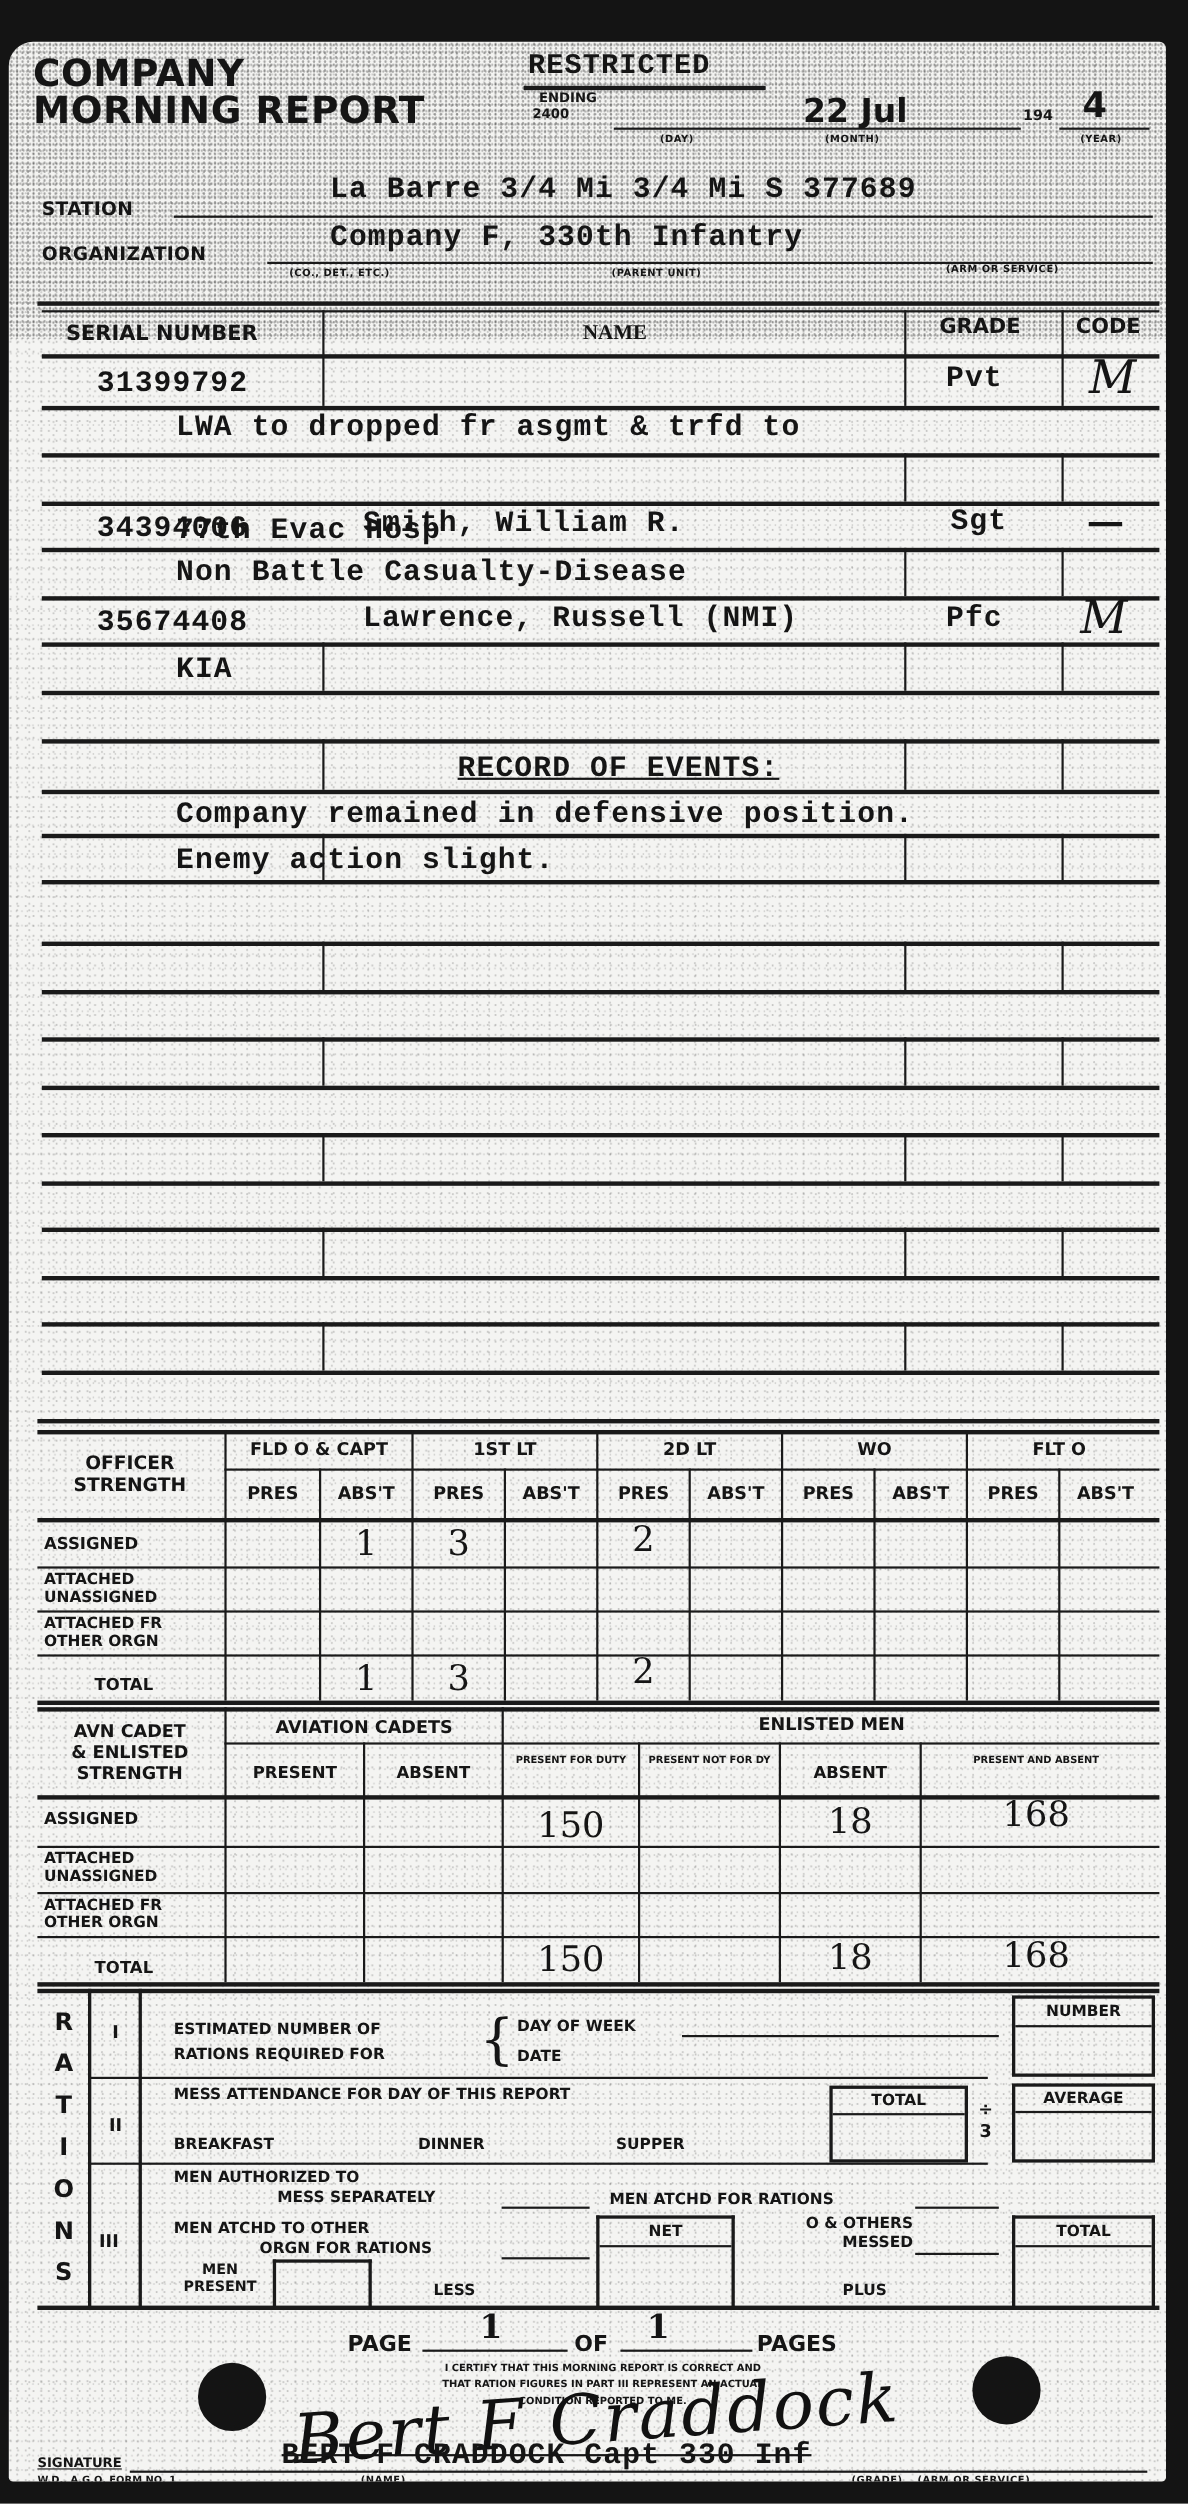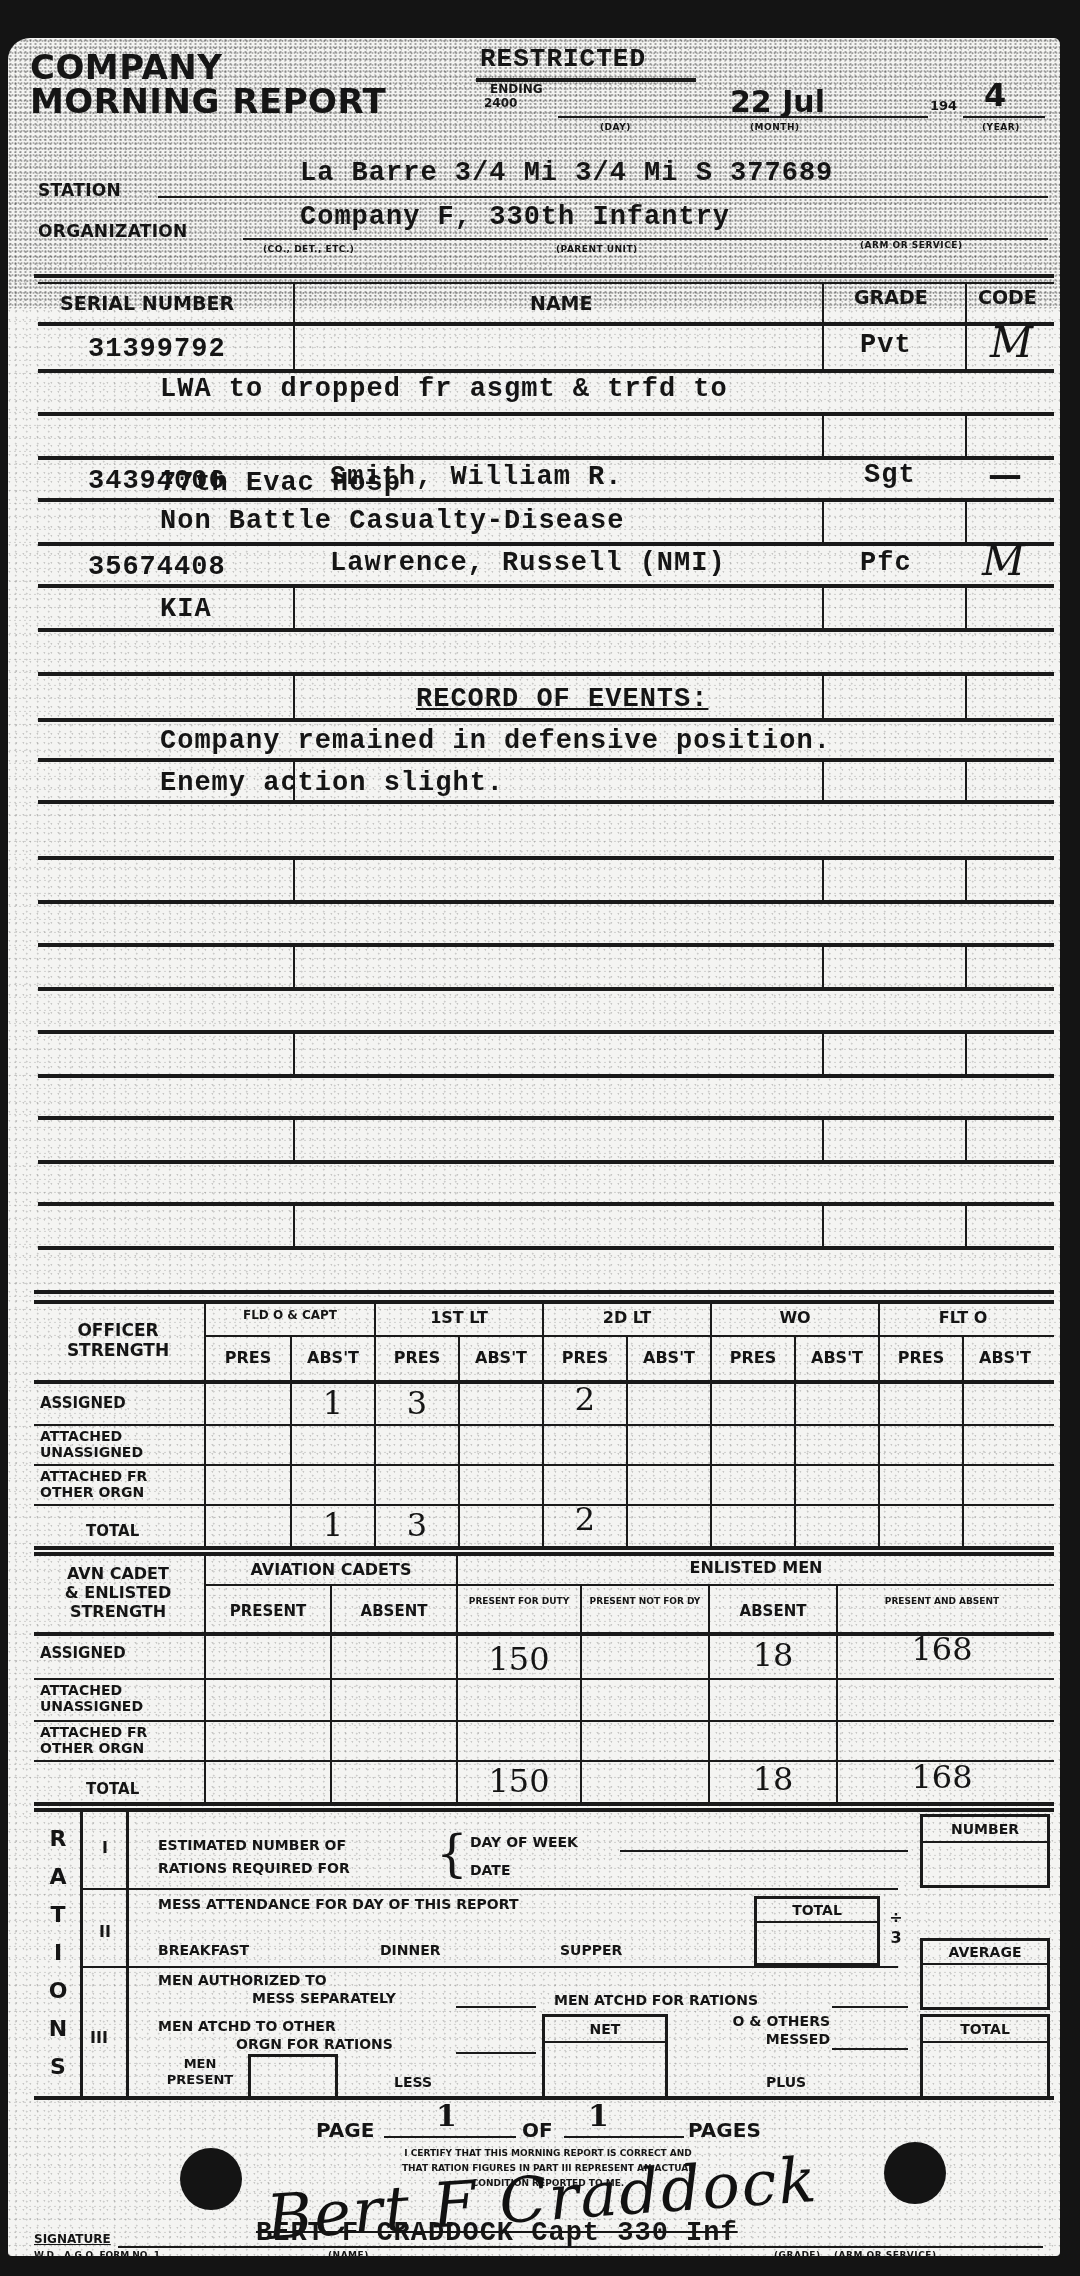--- a/index.html
+++ b/index.html
@@ -72,21 +72,21 @@
   <div class="abs heavy tiny" style="left:852px; top:202px;">(ARM OR SERVICE)</div>
 
   <div class="hline" style="left:26px; top:236px; width:1020px;"></div>
   <div class="hline thin" style="left:30px; top:244px; width:1016px;"></div>
 
   <div class="vline" style="left:285px; top:244px; height:40px;"></div>
   <div class="vline" style="left:814px; top:244px; height:40px;"></div>
   <div class="vline" style="left:957px; top:244px; height:40px;"></div>
 
   <div class="abs heavy" style="left:52px; top:254px; font-size:19px;">SERIAL NUMBER</div>
-  <div class="abs heavy" style="left:522px; top:254px; font-size:19px;">NAME</div>
+  <div class="abs heavy" style="left:522px; top:254px; font-size:19px;font-family:Liberation Serif, serif;">NAME</div>
   <div class="abs heavy" style="left:846px; top:248px; font-size:19px;">GRADE</div>
   <div class="abs heavy" style="left:970px; top:248px; font-size:19px;">CODE</div>
 
   <div>
     <div class="hline" style="left:30px; top:284px; width:1016px;"></div>
     <div class="hline" style="left:30px; top:331px; width:1016px;"></div>
     <div class="hline" style="left:30px; top:374px; width:1016px;"></div>
     <div class="hline" style="left:30px; top:418px; width:1016px;"></div>
     <div class="hline" style="left:30px; top:460px; width:1016px;"></div>
     <div class="hline" style="left:30px; top:504px; width:1016px;"></div>
@@ -185,21 +185,21 @@
     <div class="vline" style="left:702px; top:1262px; height:246px;"></div>
     <div class="vline" style="left:786px; top:1297px; height:211px;"></div>
     <div class="vline" style="left:870px; top:1262px; height:246px;"></div>
     <div class="vline" style="left:954px; top:1297px; height:211px;"></div>
 
     <div class="abs heavy center" style="left:30px; top:1282px; width:160px; font-size:17px; line-height:20px;">
       <div>OFFICER</div>
       <div>STRENGTH</div>
     </div>
 
-    <div class="abs heavy center" style="left:198px; top:1270px; width:168px; font-size:12px;">FLD O &amp; CAPT</div>
+    <div class="abs heavy center" style="left:198px; top:1270px; width:168px; font-size:16px;">FLD O &amp; CAPT</div>
     <div class="abs heavy center" style="left:368px; top:1270px; width:166px; font-size:16px;">1ST LT</div>
     <div class="abs heavy center" style="left:536px; top:1270px; width:166px; font-size:16px;">2D LT</div>
     <div class="abs heavy center" style="left:704px; top:1270px; width:166px; font-size:16px;">WO</div>
     <div class="abs heavy center" style="left:872px; top:1270px; width:166px; font-size:16px;">FLT O</div>
 
     <div class="abs heavy center" style="left:198px; top:1310px; width:84px; font-size:16px;">PRES</div>
     <div class="abs heavy center" style="left:284px; top:1310px; width:82px; font-size:16px;">ABS'T</div>
     <div class="abs heavy center" style="left:368px; top:1310px; width:82px; font-size:16px;">PRES</div>
     <div class="abs heavy center" style="left:452px; top:1310px; width:82px; font-size:16px;">ABS'T</div>
     <div class="abs heavy center" style="left:536px; top:1310px; width:82px; font-size:16px;">PRES</div>
@@ -302,21 +302,21 @@
     <div class="abs heavy" style="left:150px; top:1904px; font-size:14px;">BREAKFAST</div>
     <div class="abs heavy" style="left:372px; top:1904px; font-size:14px;">DINNER</div>
     <div class="abs heavy" style="left:552px; top:1904px; font-size:14px;">SUPPER</div>
     <div class="box" style="left:746px; top:1858px; width:120px; height:64px;">
       <div class="heavy center" style="font-size:14px; border-bottom:2px solid #1a1a1a; padding:3px 0;">TOTAL</div>
     </div>
     <div class="abs heavy center" style="left:878px; top:1870px; width:20px; font-size:16px; line-height:20px;">
       <div>÷</div>
       <div>3</div>
     </div>
-    <div class="box" style="left:912px; top:1856px; width:124px; height:66px;margin-top:44px;">
+    <div class="box" style="left:912px; top:1856px; width:124px; height:66px;">
       <div class="heavy center" style="font-size:14px; border-bottom:2px solid #1a1a1a; padding:3px 0;">AVERAGE</div>
     </div>
 
     <div class="abs heavy center" style="left:76px; top:1990px; width:30px; font-size:16px;">III</div>
     <div class="abs heavy" style="left:150px; top:1934px; font-size:14px;">MEN AUTHORIZED TO</div>
     <div class="abs heavy" style="left:244px; top:1952px; font-size:14px;">MESS SEPARATELY</div>
     <div class="hline thin" style="left:448px; top:1968px; width:80px;"></div>
     <div class="abs heavy" style="left:546px; top:1954px; font-size:14px;">MEN ATCHD FOR RATIONS</div>
     <div class="hline thin" style="left:824px; top:1968px; width:76px;"></div>
 

